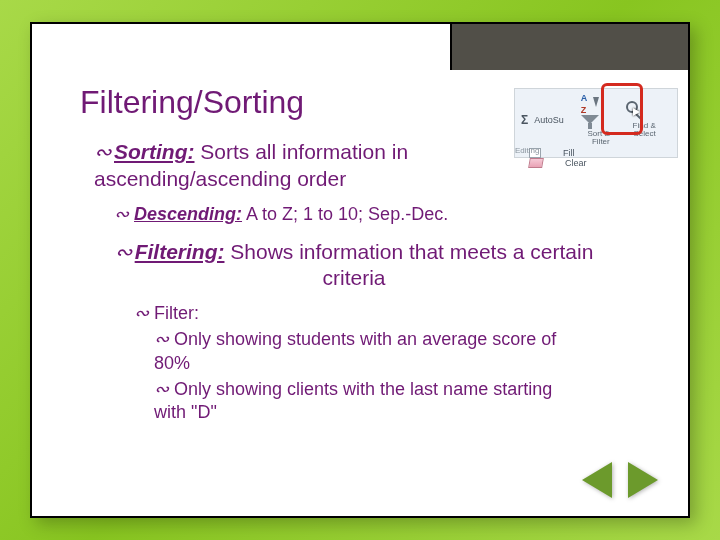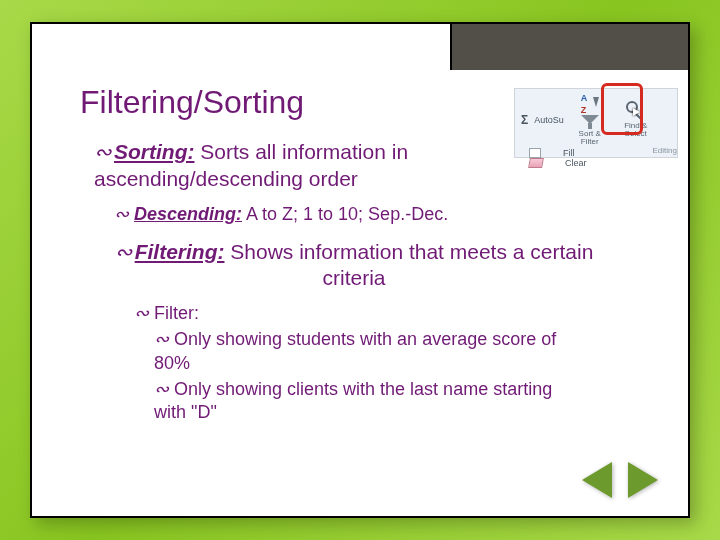--- a/index.html
+++ b/index.html
@@ -61,45 +61,45 @@
   .sortglyph .a { position:absolute; left:2px; top:0; font-size:9px; font-weight:bold; color:#2a5fa8; }
   .sortglyph .z { position:absolute; left:2px; bottom:0; font-size:9px; font-weight:bold; color:#b03827; }
   .sortglyph .arr { position:absolute; right:2px; top:4px; width:0; height:0; border-left:3px solid transparent; border-right:3px solid transparent; border-top:10px solid #6a7580; }
   .funnel { width:18px; height:14px; position:relative; }
   .funnel::before { content:""; position:absolute; left:0; top:0; width:0; height:0; border-left:9px solid transparent; border-right:9px solid transparent; border-top:9px solid #7f8a94; }
   .funnel::after { content:""; position:absolute; left:7px; top:8px; width:4px; height:6px; background:#7f8a94; }
   .findglyph { width:20px; height:20px; position:relative; }
   .findglyph .lens { width:12px; height:12px; border:2px solid #5a6570; border-radius:50%; position:absolute; left:0; top:0; }
   .findglyph .handle { width:2px; height:8px; background:#5a6570; position:absolute; left:11px; top:11px; transform:rotate(-45deg); }
   .findglyph .cur { position:absolute; left:7px; top:7px; width:0; height:0; border-left:7px solid #fff; border-top:4px solid transparent; border-bottom:4px solid transparent; filter: drop-shadow(0 0 1px #000); }
-  .cap { font-size:8px; color:#5a6570; line-height:1; text-align:center; margin-top:1px; }
+  .cap { font-size:8px; color:#5a6570; line-height:1; text-align:right; margin-top:1px; }
   .redring {
     position:absolute; left:86px; top:-6px; width:42px; height:52px;
     border:3px solid #d42a1f; border-radius:6px;
   }
-  .ribbonfoot { position:absolute; bottom:2px; left:0; right:0; text-align:right; font-size:8px; color:#8a949e; }
+  .ribbonfoot { position:absolute; bottom:2px; left:0; right:0; text-align:left; font-size:8px; color:#8a949e; }
 
   
   .nav { position:absolute; right:30px; bottom:18px; display:flex; gap:16px; }
   .tri { width:0; height:0; border-top:18px solid transparent; border-bottom:18px solid transparent; }
   .tri.left { border-right:30px solid #6c9a2c; filter: drop-shadow(1px 1px 2px rgba(0,0,0,0.3)); }
   .tri.right { border-left:30px solid #6c9a2c; filter: drop-shadow(1px 1px 2px rgba(0,0,0,0.3)); }
 </style>
 </head>
 <body>
 
 <div class="stage">
   <div class="card">
     <div class="tab"></div>
 
     <div class="content">
       <h1>Filtering/Sorting</h1>
 
       <div class="lvl1">
-        <span class="bullet">∾</span><b><span class="label">Sorting:</span></b><span>  Sorts all information in ascending/descending order</span>
+        <span class="bullet">∾</span><b><span class="label">Sorting:</span></b><span>  Sorts all information in ascending/ascending order</span>
       </div>
 
       <div class="gap"></div>
 
       <div class="lvl2">
         <span class="bullet">∾</span><b><span class="label">Descending:</span></b><span> A to Z; 1 to 10; Sep.-Dec.</span>
       </div>
 
       <div class="gap2"></div>
 

